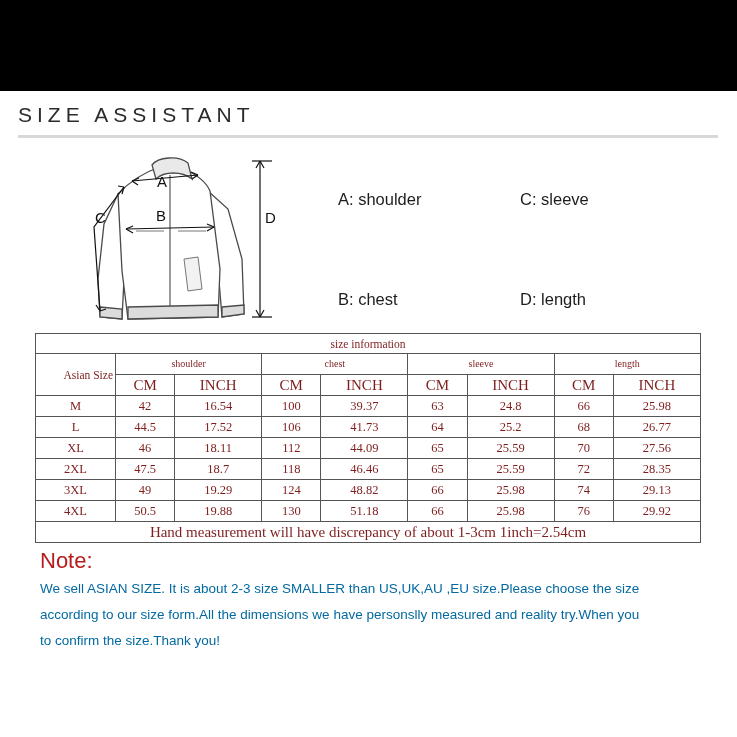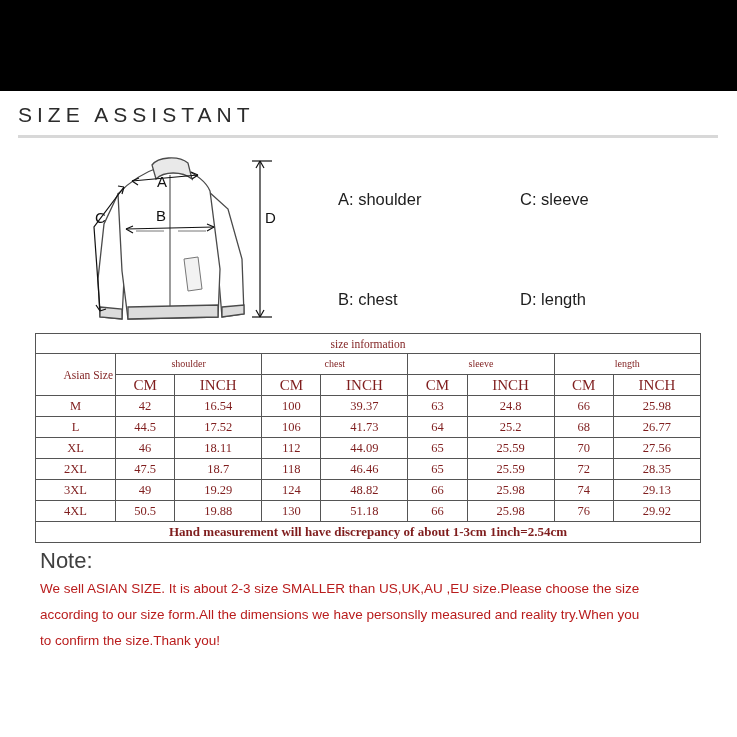--- a/index.html
+++ b/index.html
@@ -102,42 +102,41 @@
   table.size .asian-head {
     font-size: 11.5px;
     text-align: right;
     padding-left: 5px;
     width: 72px;
   }
   table.size .unit {
     font-size: 15px;
   }
   table.size .foot {
-    font-size: 13px;
-    font-weight: bold;
+    font-size: 15px;
   }
   table.size .rowlabel {
     font-size: 12.5px;
   }
   
   .note {
     position: absolute;
     left: 40px;
     top: 457px;
     width: 660px;
   }
   .note-title {
     font-size: 22px;
-    color: #404040;
+    color: #b91c1c;
     margin-bottom: 2px;
     font-family: "Liberation Sans", sans-serif;
   }
   .note-body {
     font-size: 13.5px;
-    color: #b91c1c;
+    color: #0369a1;
     line-height: 26px;
     font-family: "Liberation Sans", sans-serif;
   }
   
   .ill-letter {
     position: absolute;
     font-size: 15px;
     font-family: "Liberation Sans", sans-serif;
     color: #111;
   }

